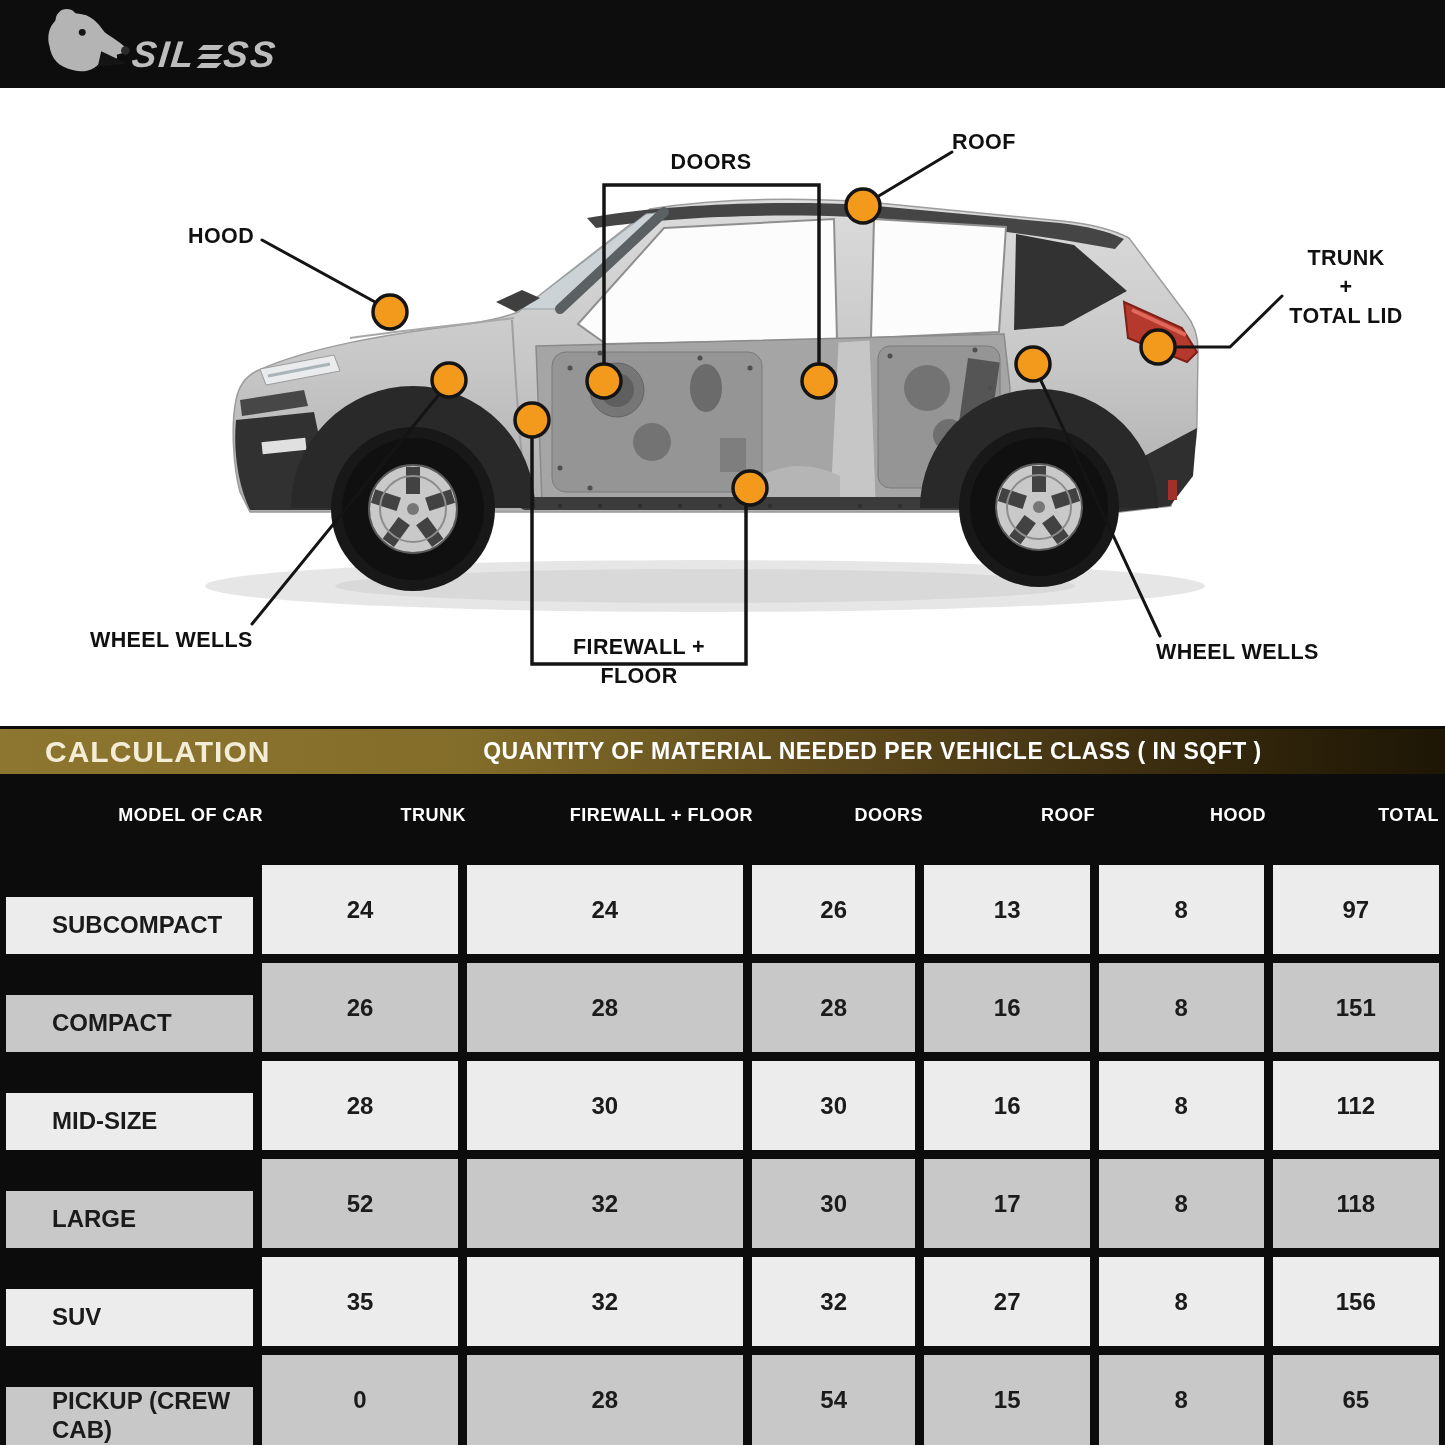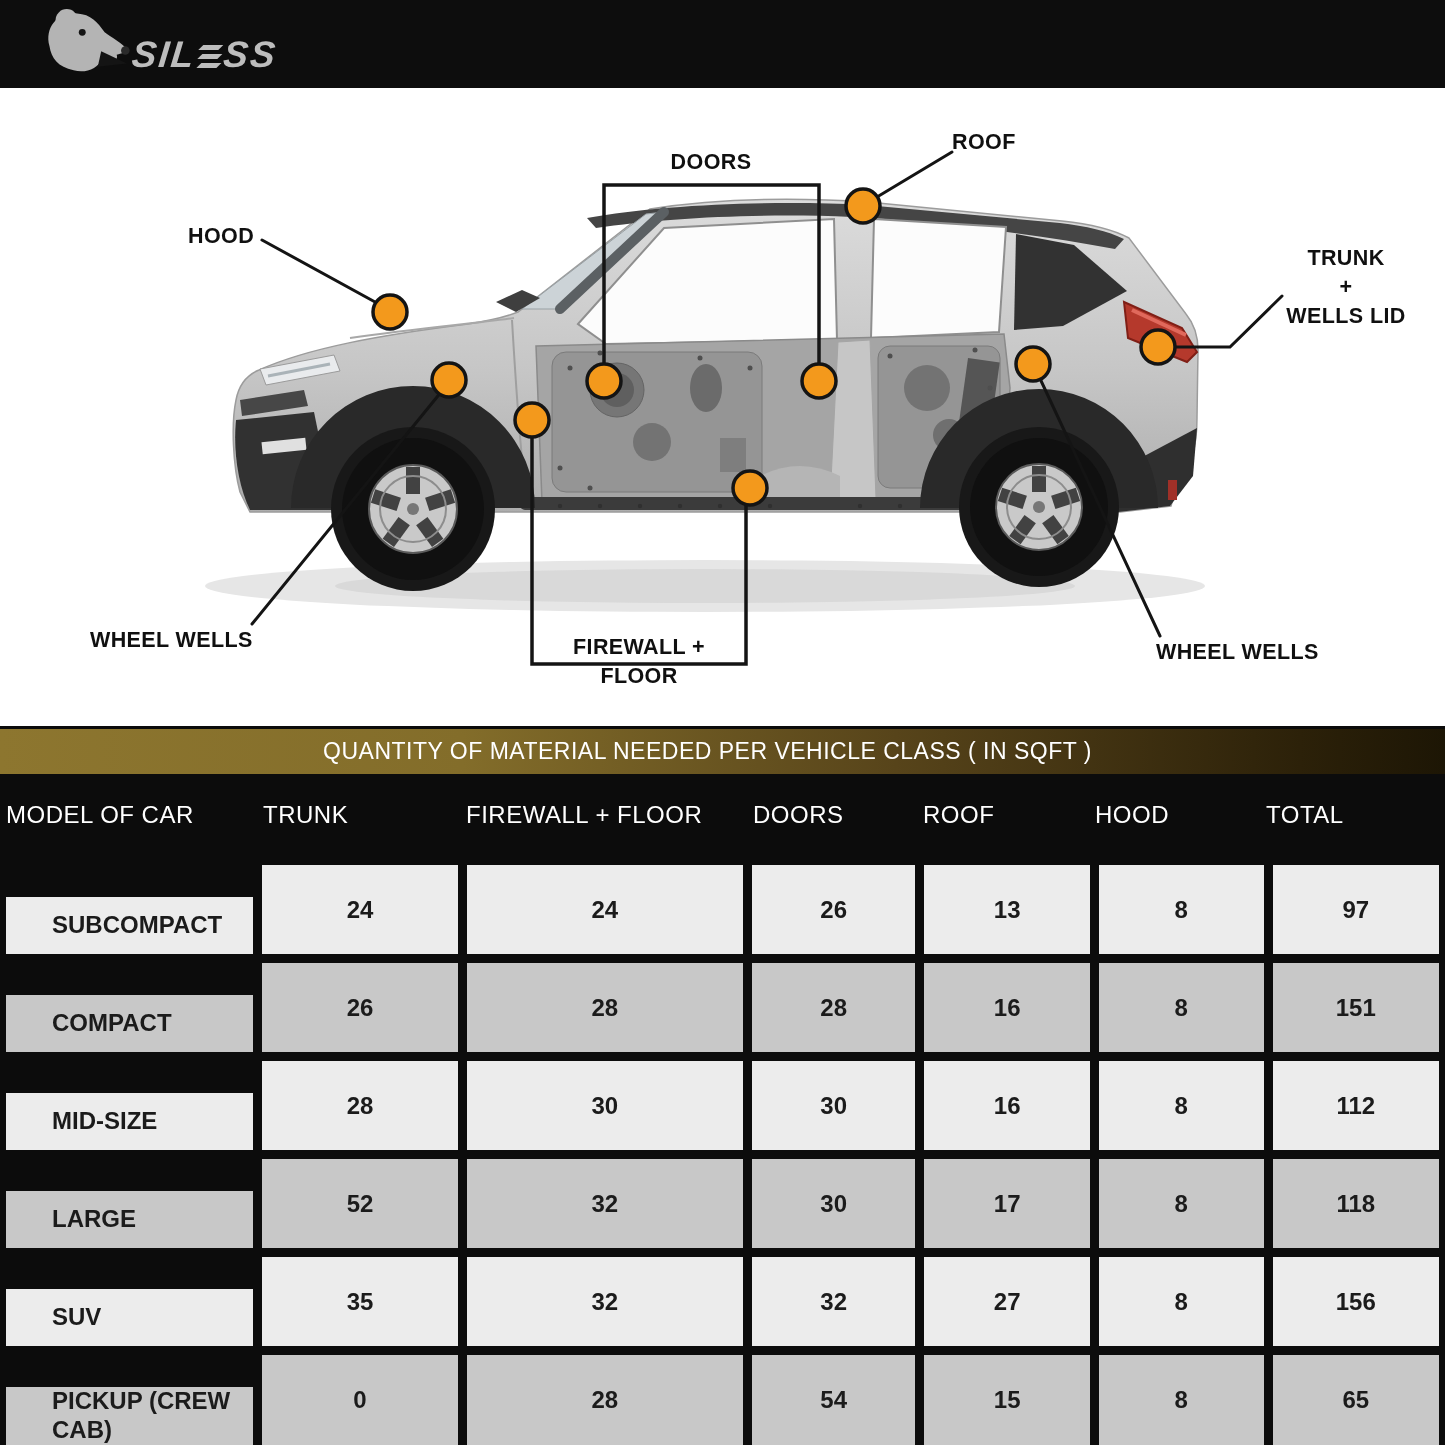--- a/index.html
+++ b/index.html
@@ -26,28 +26,28 @@
   .callout { position:absolute; font-weight:700; font-size:21.5px; color:#101010;
              letter-spacing:.4px; line-height:1.35; }
   .center { text-align:center; }
 
   
   .calc-bar { height:48px; display:flex; align-items:center;
               background:linear-gradient(90deg,#8d762f 0%,#836d2a 32%,#57441a 62%,#2c2109 90%,#1d1605 100%);
               border-top:3px solid #0b0b0b; }
   .calc-title { width:330px; padding-left:45px; font-weight:700; font-size:30px;
                 color:#f3ecd7; letter-spacing:1px; }
-  .calc-subtitle { flex:1; text-align:center; font-weight:400; font-size:23px; color:#ffffff;
+  .calc-subtitle { flex:1; text-align:center; font-weight:700; font-size:23px; color:#ffffff;
                    letter-spacing:.5px; padding-right:30px; }
 
   
   .thead, .tbody { display:grid;
     grid-template-columns:257fr 203fr 287fr 170fr 172fr 171fr 173fr; }
   .thead { height:82px; background:#0c0c0c; align-items:center; padding:0 6px; }
-  .hcell { text-align:left; color:#ffffff; font-weight:400; font-size:24px; letter-spacing:.5px; }
+  .hcell { text-align:right; color:#ffffff; font-weight:700; font-size:18px; letter-spacing:.5px; }
   .tbody { height:589px; background:#0c0c0c; gap:9px; padding:9px 6px 0 6px;
            grid-template-rows:repeat(6,1fr); }
   .trow { display:contents; }
   .tcell { display:flex; align-items:center; justify-content:center;
            font-weight:700; font-size:24px; color:#1b1b1b; }
   .trow:nth-child(odd)  .tcell { background:#ececec; }
   .trow:nth-child(even) .tcell { background:#c8c8c8; }
   .tcell.model { justify-content:flex-start; padding-left:46px; line-height:1.2;margin-top:32px; }
 </style>
 </head>
@@ -212,28 +212,29 @@
       <circle cx="1158" cy="259" r="17"></circle>
     </g>
   </svg>
 
   <div class="callout" style="left:188px; top:134px; width:80px;">HOOD</div>
   <div class="callout center" style="left:640px; top:60px; width:142px;">DOORS</div>
   <div class="callout" style="left:952px; top:40px; width:90px;">ROOF</div>
   <div class="callout center" style="left:1270px; top:156px; width:152px;">
     <div>TRUNK</div>
     <div>+</div>
-    <div>WELLS LID</div>
+    <div>TOTAL LID</div>
   </div>
   <div class="callout" style="left:90px; top:538px; width:180px;">WHEEL WELLS</div>
   <div class="callout center" style="left:534px; top:545px; width:210px;">FIREWALL + FLOOR</div>
   <div class="callout" style="left:1156px; top:550px; width:180px;">WHEEL WELLS</div>
 </div>
 
 <div class="calc-bar">
+  <div class="calc-title">CALCULATION</div>
   <div class="calc-subtitle">QUANTITY OF MATERIAL NEEDED PER VEHICLE CLASS ( IN SQFT )</div>
 </div>
 
 <div class="thead">
   <div class="hcell">MODEL OF CAR</div>
   <div class="hcell">TRUNK</div>
   <div class="hcell">FIREWALL + FLOOR</div>
   <div class="hcell">DOORS</div>
   <div class="hcell">ROOF</div>
   <div class="hcell">HOOD</div>

